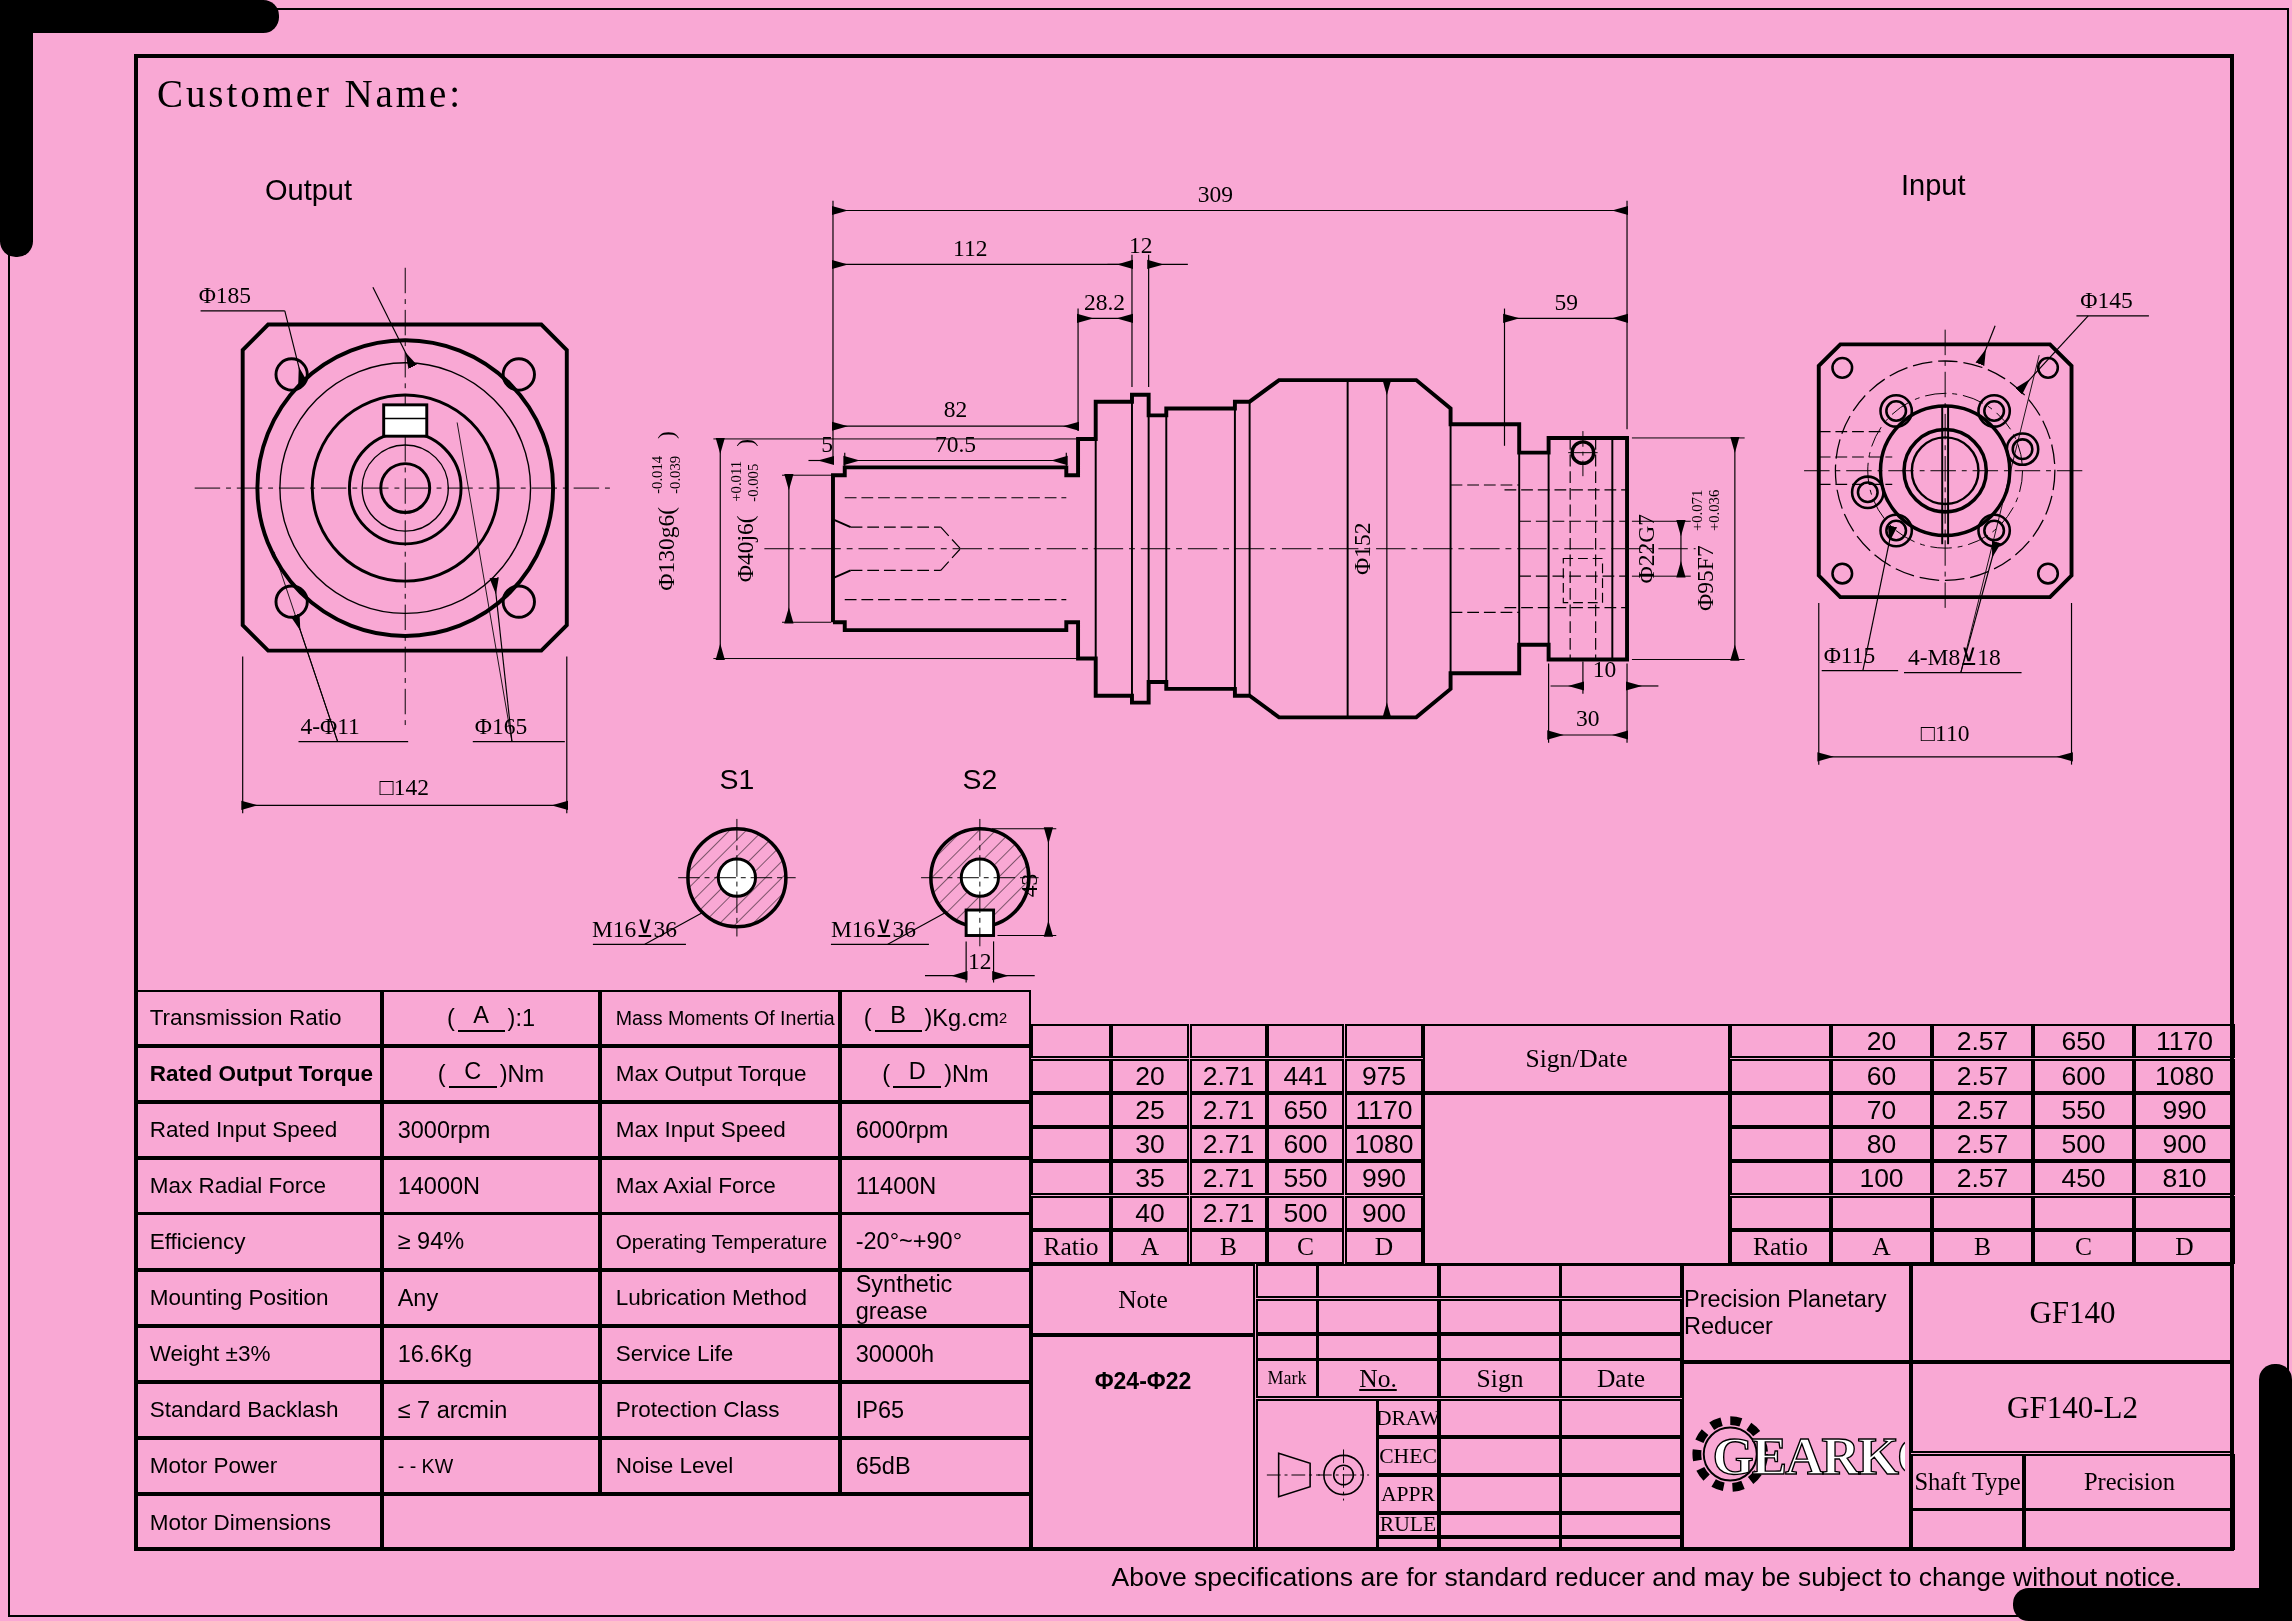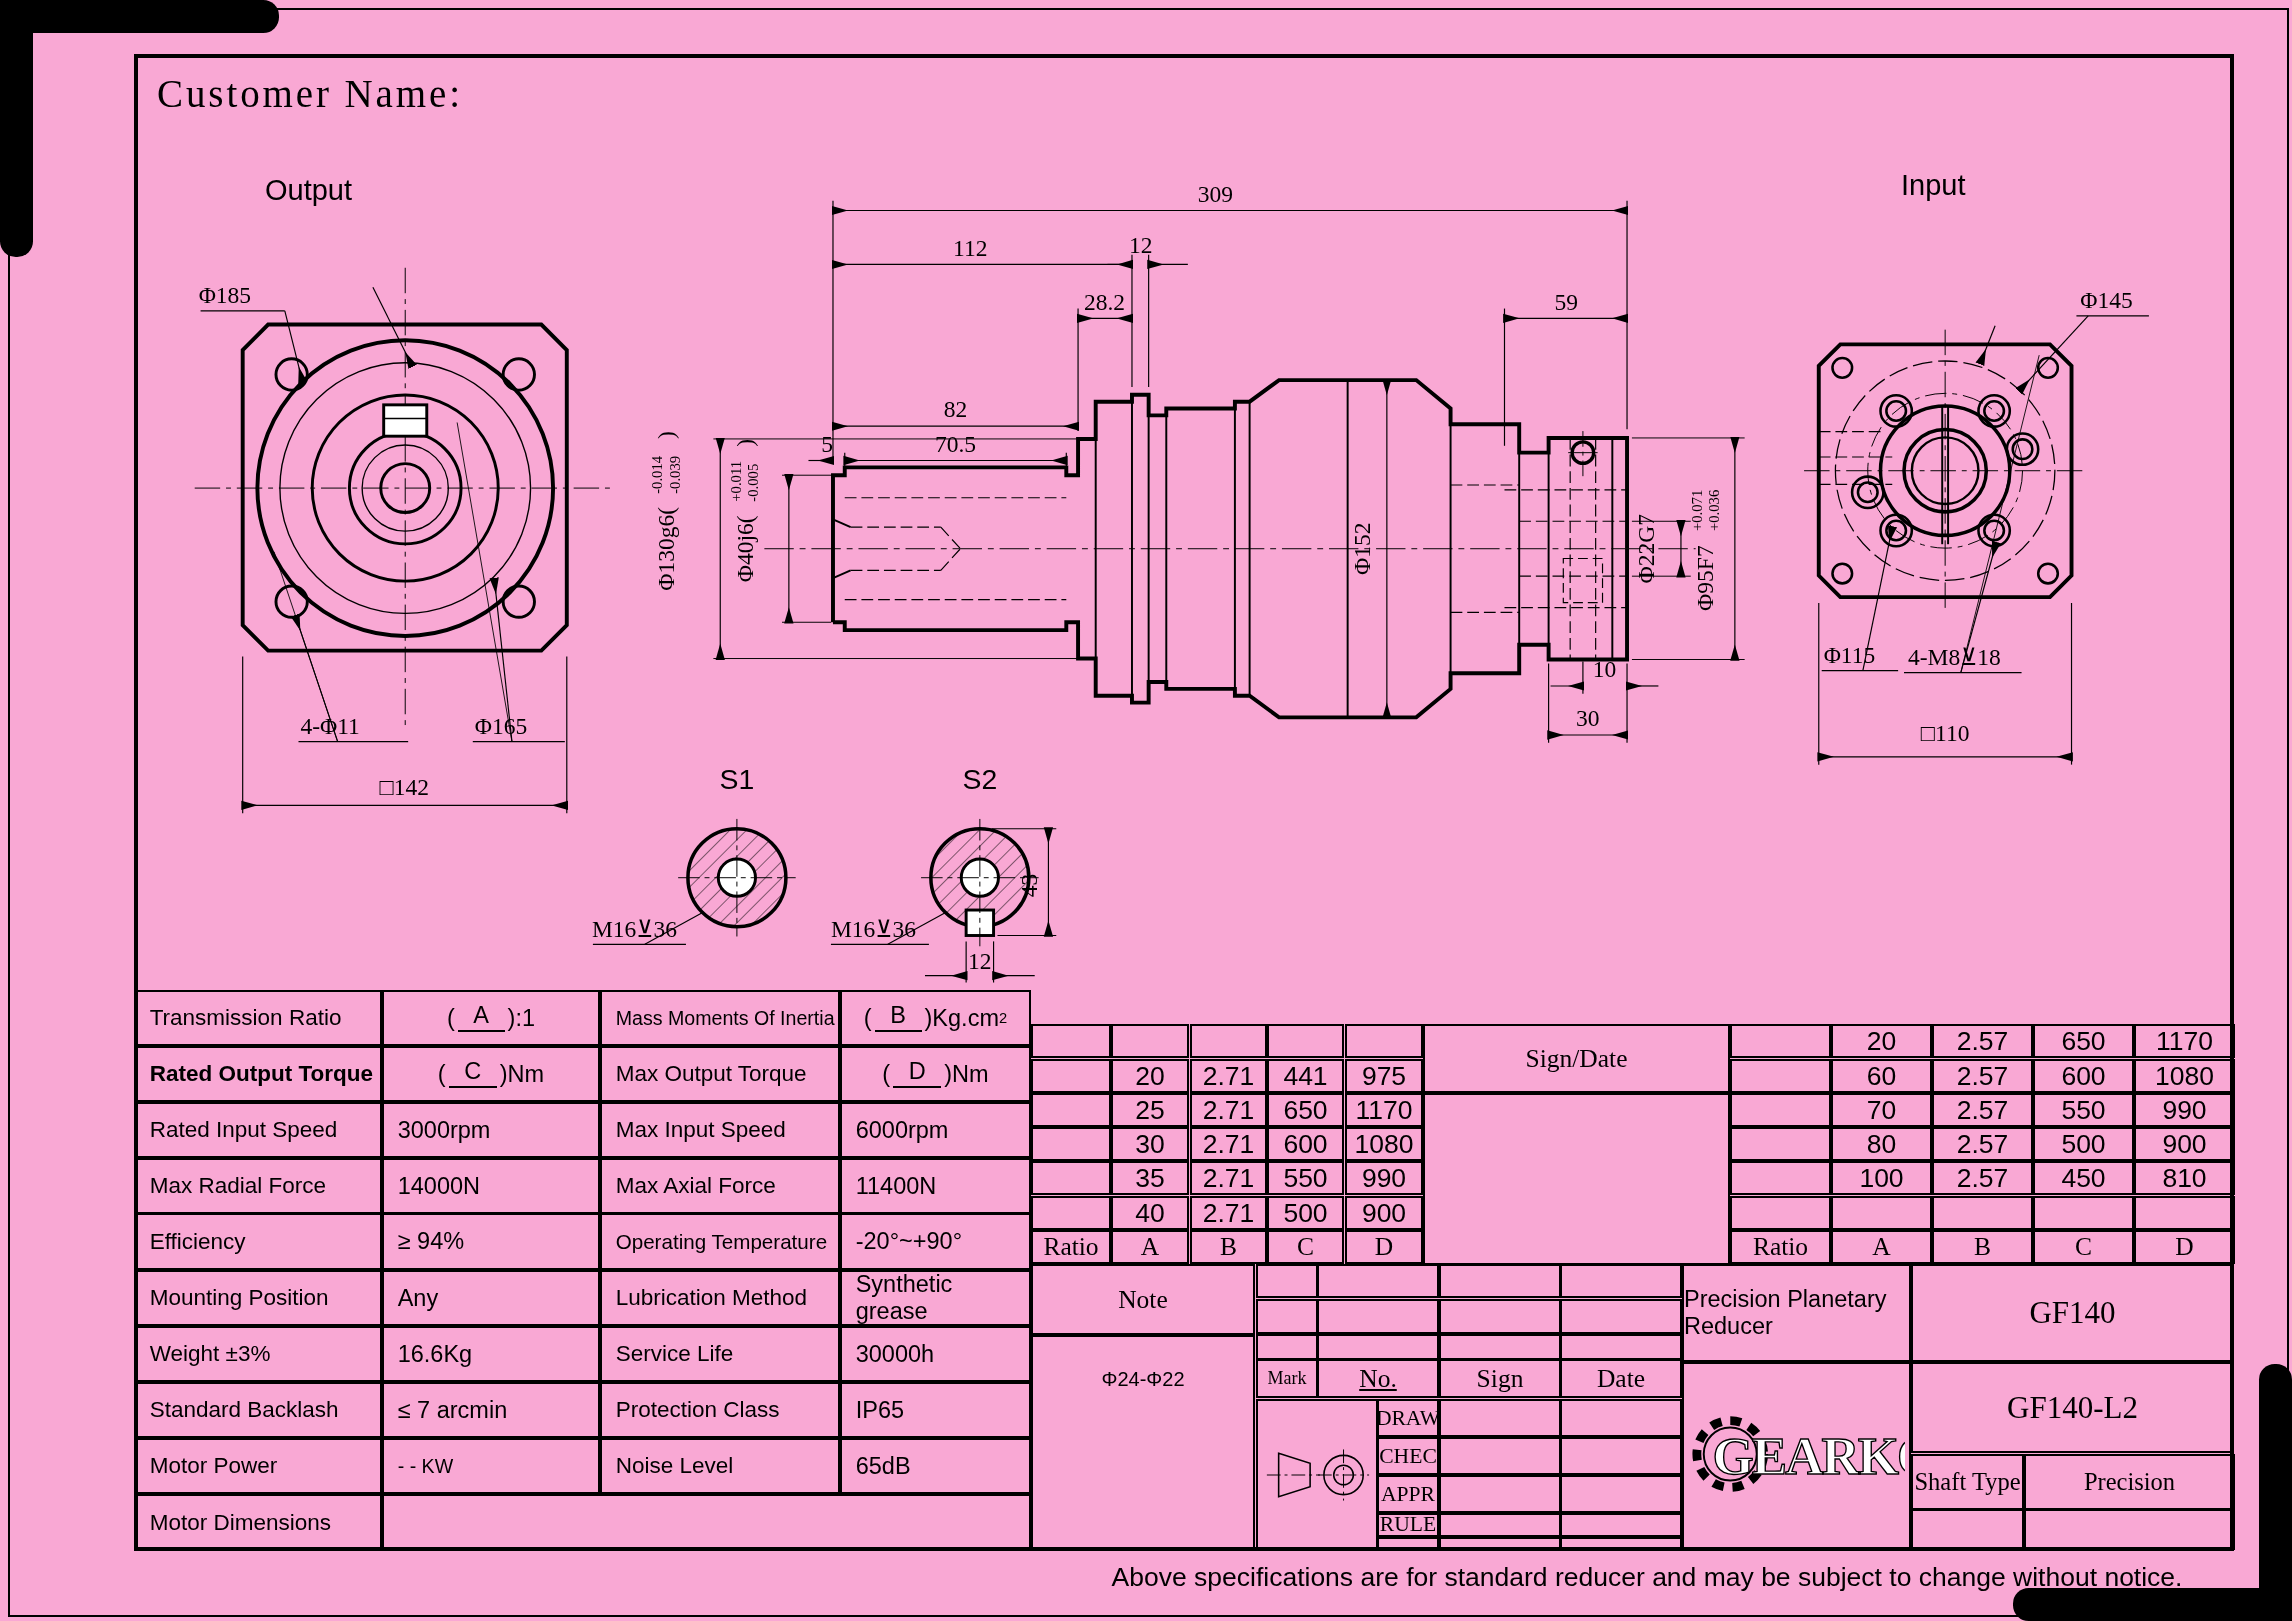--- a/index.html
+++ b/index.html
@@ -472,21 +472,21 @@
   <div class="cell" style="left:2134px;top:1196px;width:101px;height:34px;"></div>
 
   <div class="cell cadtxt" style="left:1730px;top:1230px;width:101px;height:34px;">Ratio</div>
   <div class="cell cadtxt" style="left:1831px;top:1230px;width:101px;height:34px;">A</div>
   <div class="cell cadtxt" style="left:1932px;top:1230px;width:101px;height:34px;">B</div>
   <div class="cell cadtxt" style="left:2033px;top:1230px;width:101px;height:34px;">C</div>
   <div class="cell cadtxt" style="left:2134px;top:1230px;width:101px;height:34px;">D</div>
 
   <div class="cell cadtxt" style="left:1031px;top:1264px;width:224px;height:71px;">Note</div>
   <div class="cell" style="left:1031px;top:1335px;width:224px;height:216px;align-items:flex-start;">
-    <span style="font-weight:normal;font-size:20px;margin-top:31px;font-family:'Liberation Sans','DejaVu Sans',sans-serif;">Φ24-Φ22</span>
+    <span style="font-weight:bold;font-size:23px;margin-top:31px;font-family:'Liberation Sans','DejaVu Sans',sans-serif;">Φ24-Φ22</span>
   </div>
 
   <div class="cell" style="left:1256px;top:1264px;width:62px;height:34px;"></div>
   <div class="cell" style="left:1317px;top:1264px;width:122px;height:34px;"></div>
   <div class="cell" style="left:1439px;top:1264px;width:122px;height:34px;"></div>
   <div class="cell" style="left:1560px;top:1264px;width:122px;height:34px;"></div>
   <div class="cell" style="left:1256px;top:1299px;width:62px;height:35px;"></div>
   <div class="cell" style="left:1317px;top:1299px;width:122px;height:35px;"></div>
   <div class="cell" style="left:1439px;top:1299px;width:122px;height:35px;"></div>
   <div class="cell" style="left:1560px;top:1299px;width:122px;height:35px;"></div>

